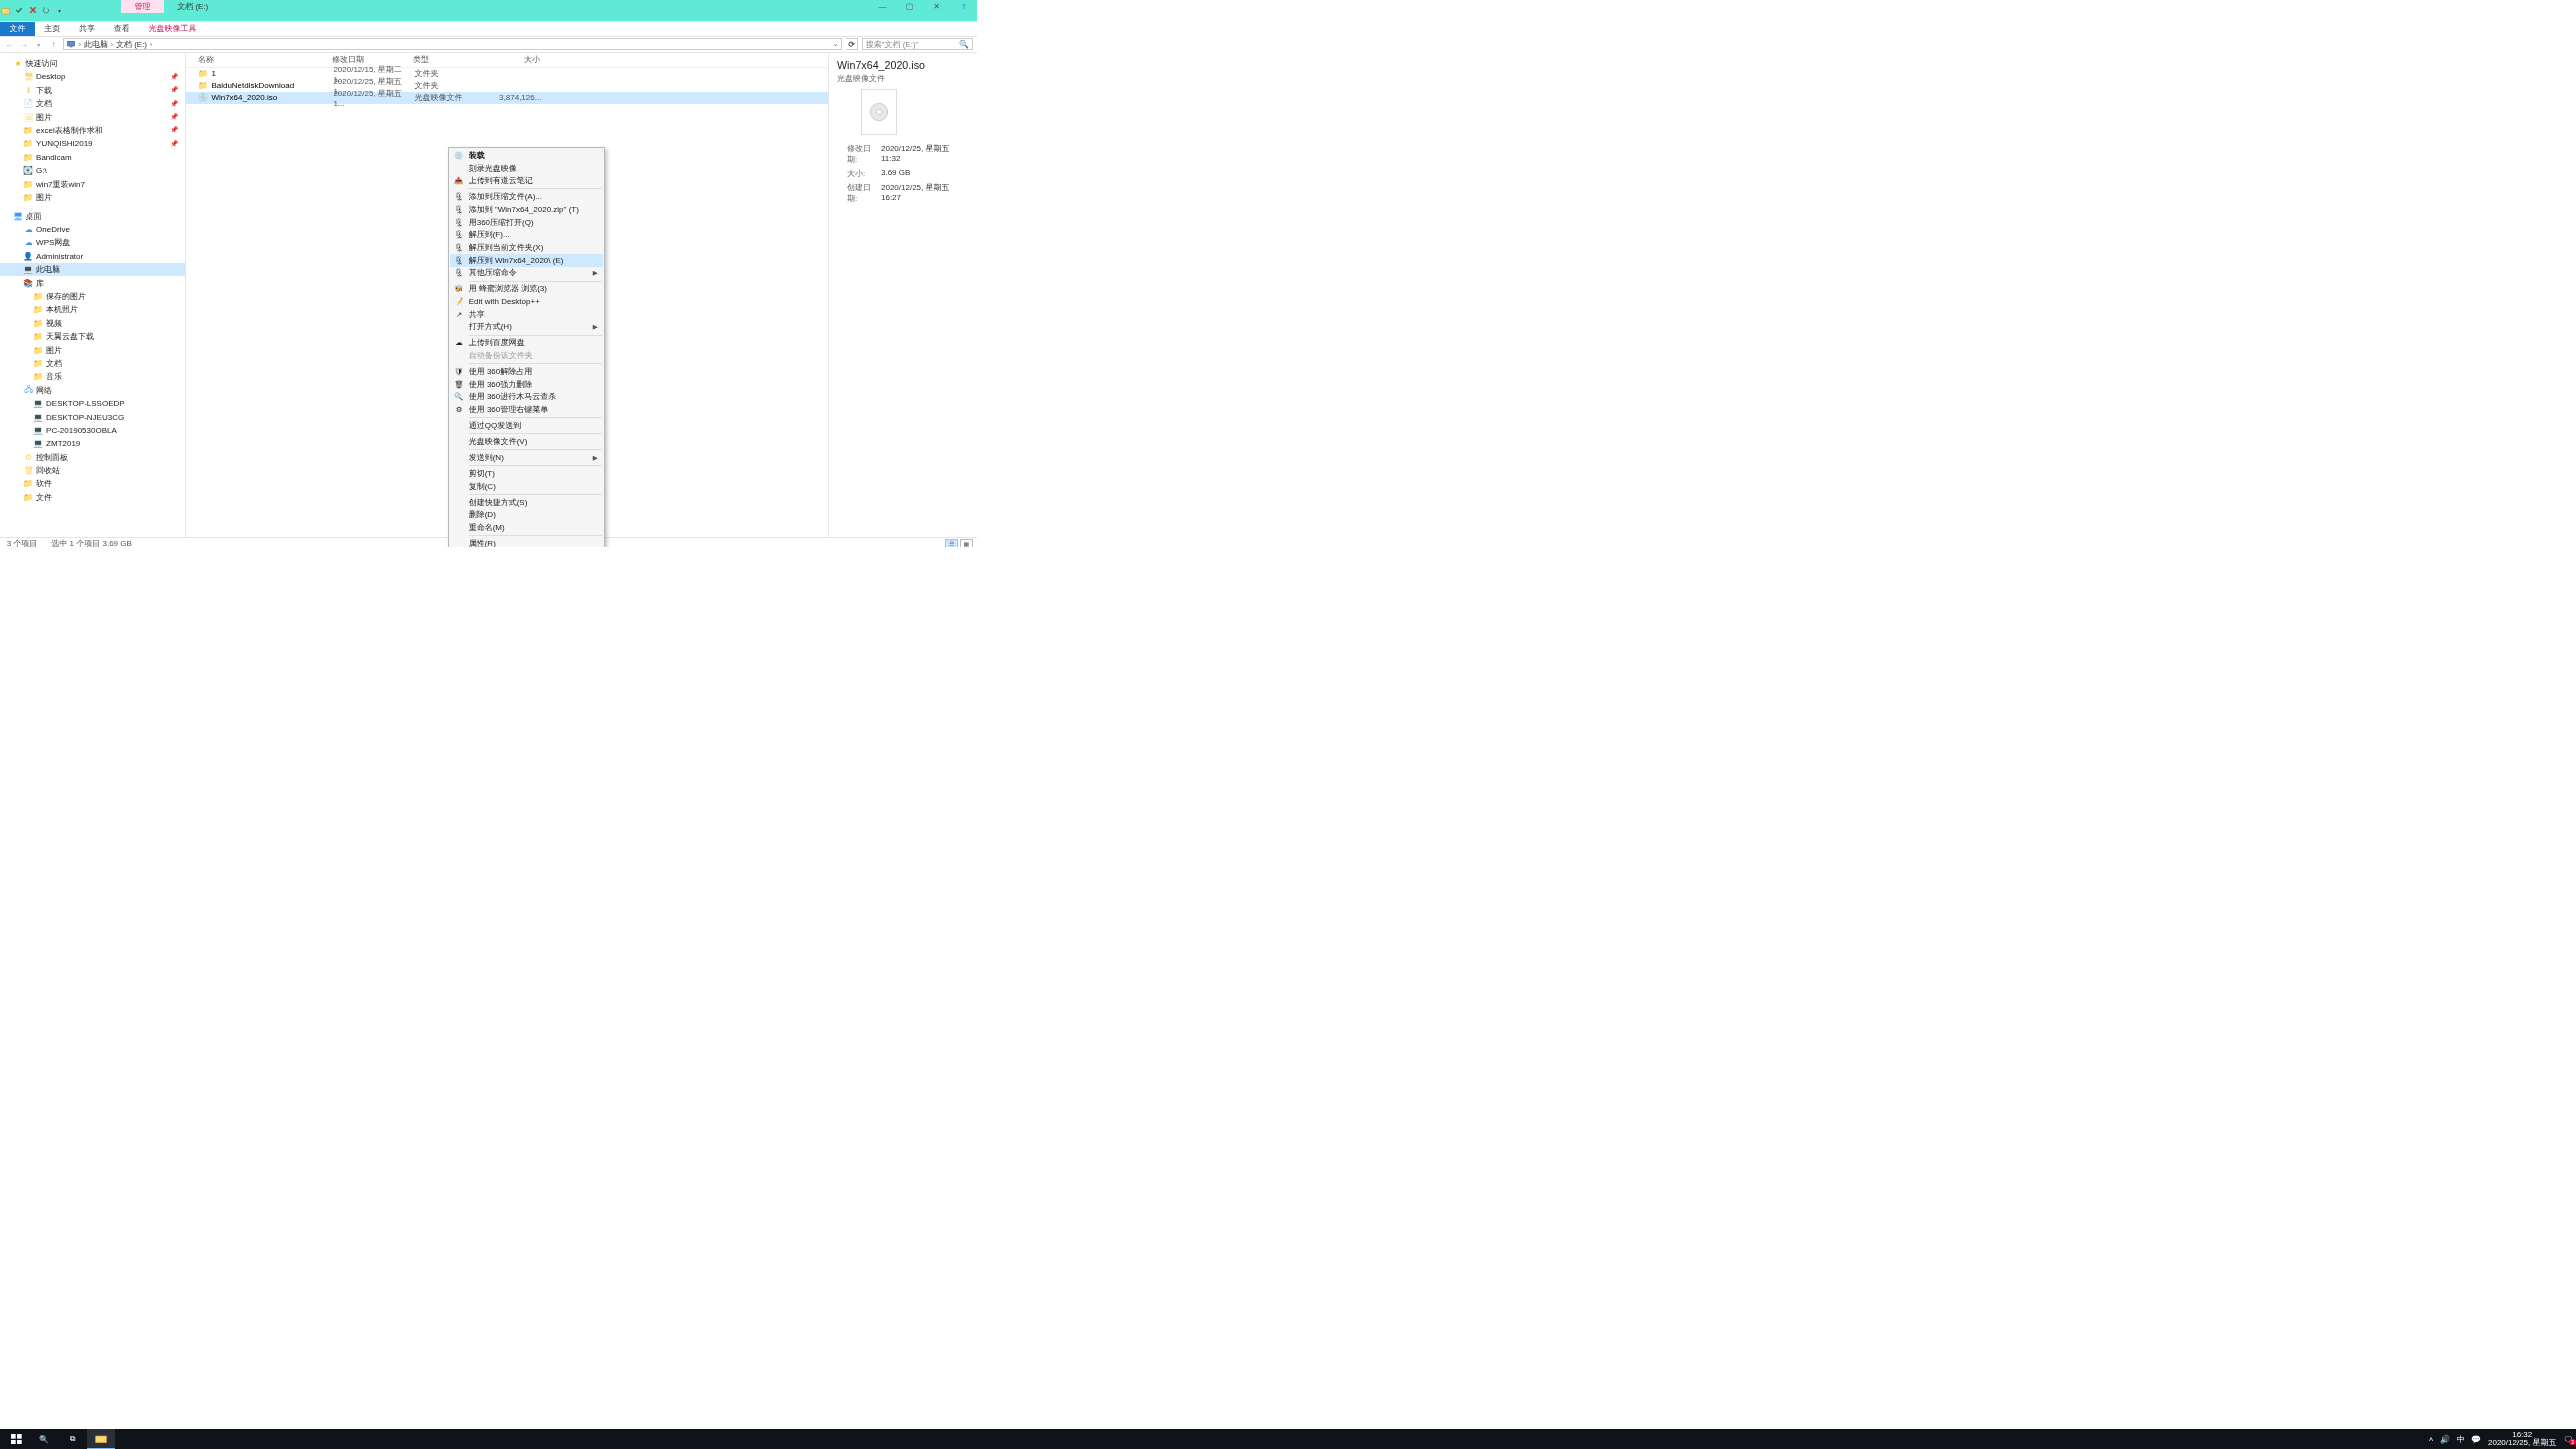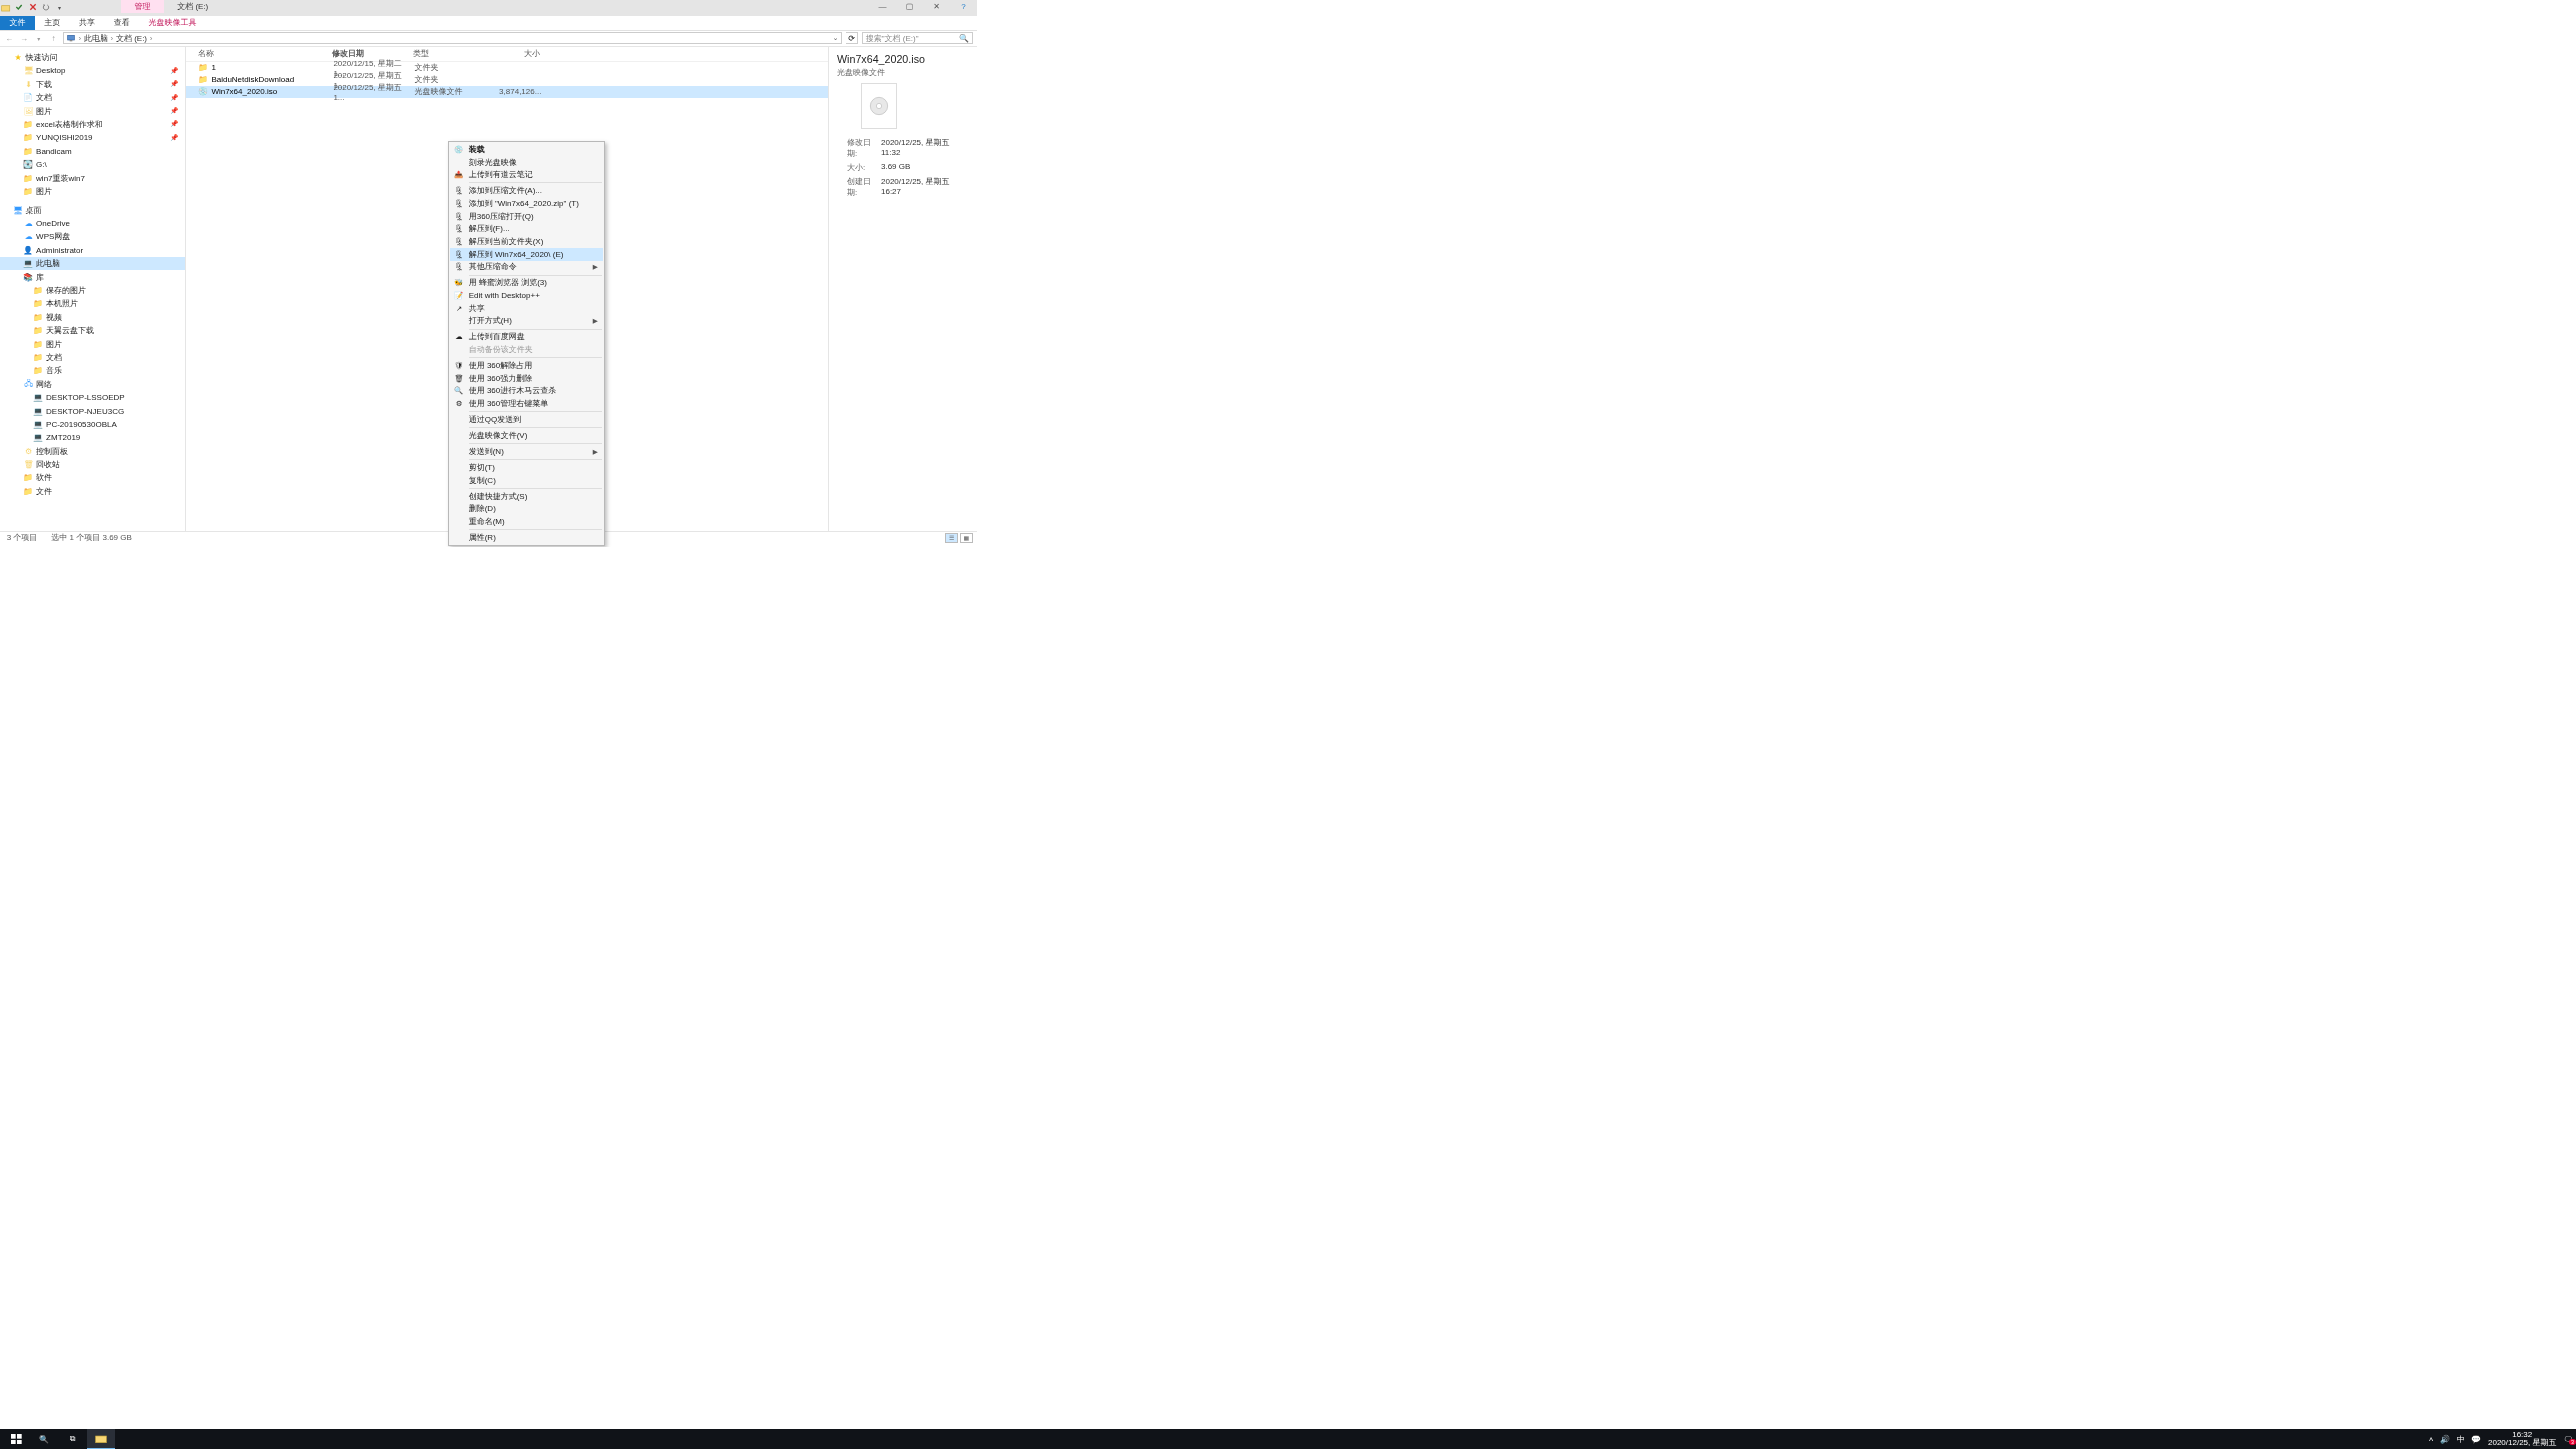--- a/index.html
+++ b/index.html
@@ -1,19 +1,19 @@
 <!DOCTYPE html>
 <html><head>
 <meta charset="utf-8">
 <style>
 * { margin: 0; padding: 0; box-sizing: border-box; font-family: "Microsoft YaHei", "Segoe UI", sans-serif; font-size: 8px; -webkit-user-select: none; user-select: none; }
 html, body { width: 977px; height: 547px; overflow: hidden; background: #fff; }
 
 
-.title-bar { height: 16px; background: #e5e5e5; border-bottom: 0.7px solid #e5e5e5; display: flex; align-items: center; position: relative; }
+.title-bar { height: 22px; background: #5eead4; border-bottom: 0.7px solid #e5e5e5; display: flex; align-items: center; position: relative; }
 .qat { display: flex; align-items: center; height: 100%; padding-left: 1.3px; gap: 4px; }
 .qat .icon { width: 9.4px; height: 9.4px; display: inline-flex; align-items: center; justify-content: center; }
 .tab-strip { position: absolute; left: 121px; top: 0; height: 13.4px; display: flex; }
 .tab-strip .ttab { padding: 0 13.4px; line-height: 13.4px; color: #333; }
 .tab-strip .ttab.mgmt { background: #ffe0f0; color: #c2185b; }
 .sys-buttons { position: absolute; right: 0; top: 0; display: flex; }
 .sys-buttons div { width: 27px; height: 13.4px; display: flex; align-items: center; justify-content: center; color: #555; }
 
 
 .ribbon { height: 14.8px; display: flex; align-items: stretch; border-bottom: 0.7px solid #e1e1e1; }
@@ -42,21 +42,21 @@
 .fblue { color: #3399ff; }
 .fgreen { color: #5fb35f; }
 .fyellow { color: #f8d775; }
 .fdark { color: #555; }
 .tree-section-gap { height: 5.4px; }
 
 
 .files { flex: 1; position: relative; }
 .cols { height: 14.8px; display: flex; align-items: center; border-bottom: 0.7px solid #f0f0f0; color: #555; padding-left: 12px; }
 .col-name { width: 134px; }
-.col-date { width: 81px; font-weight: bold; }
+.col-date { width: 81px; }
 .col-type { width: 67px; }
 .col-size { width: 60px; text-align: right; font-family: Liberation Mono, monospace; }
 .frow { height: 12px; display: flex; align-items: center; padding-left: 12px; }
 .frow.sel { background: #cde8ff; }
 .frow .ficon { width: 10.7px; display: inline-flex; align-items: center; justify-content: center; margin-right: 2.7px; }
 .fname { width: 122px; }
 .fdate { width: 81px; color: #555; }
 .ftype { width: 67px; color: #555; }
 .fsize { width: 60px; text-align: right; color: #555; }
 

